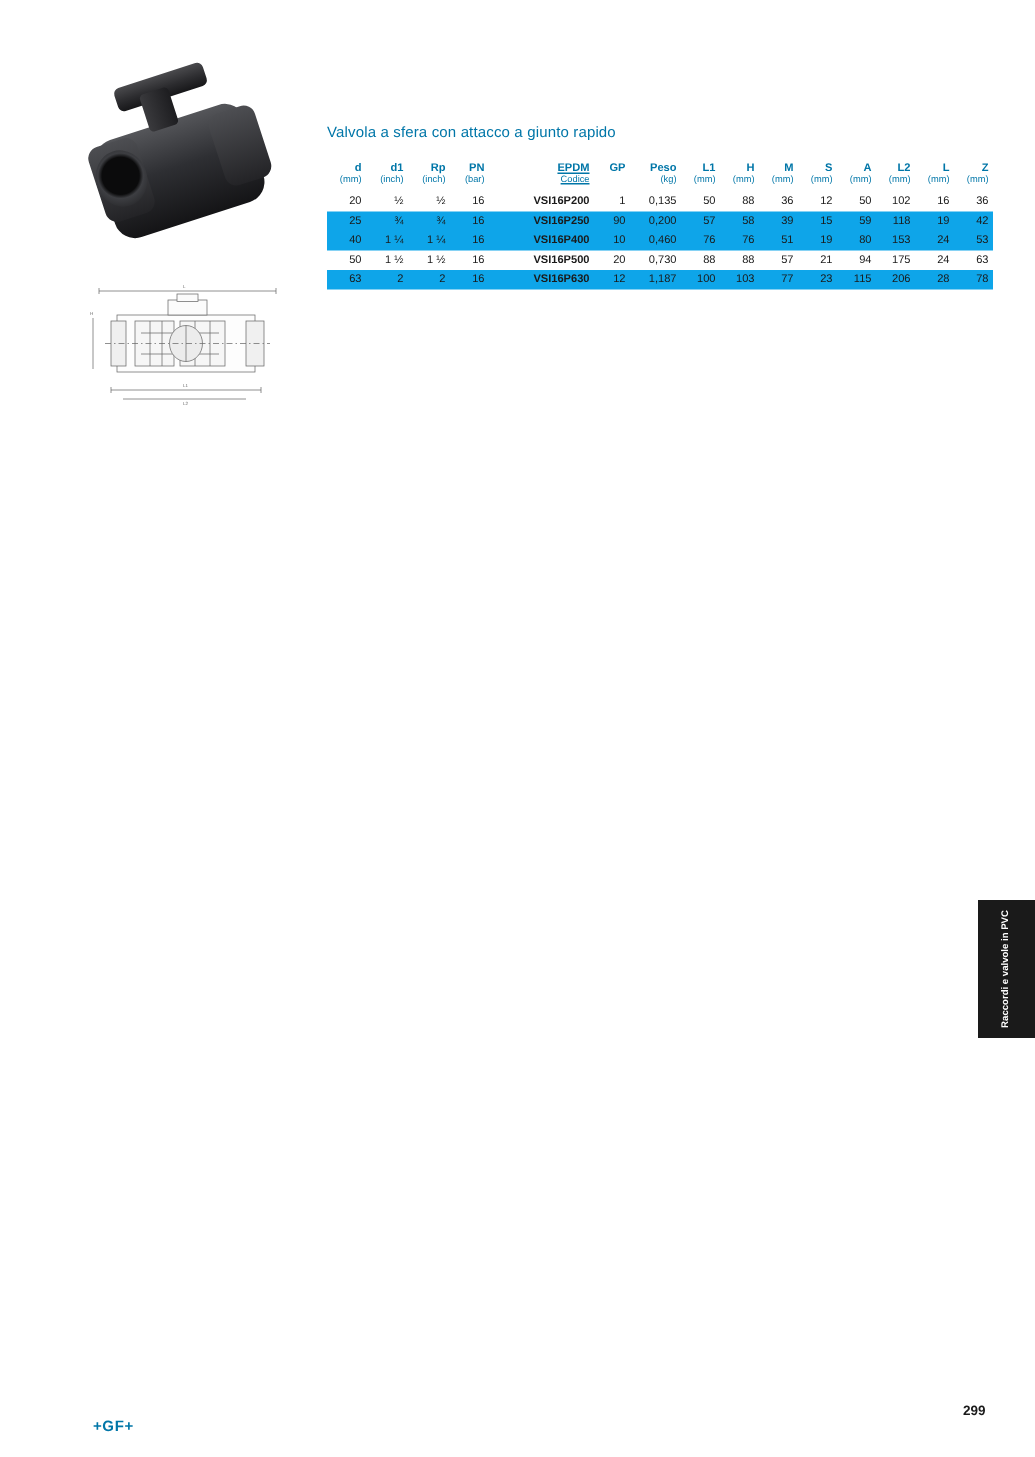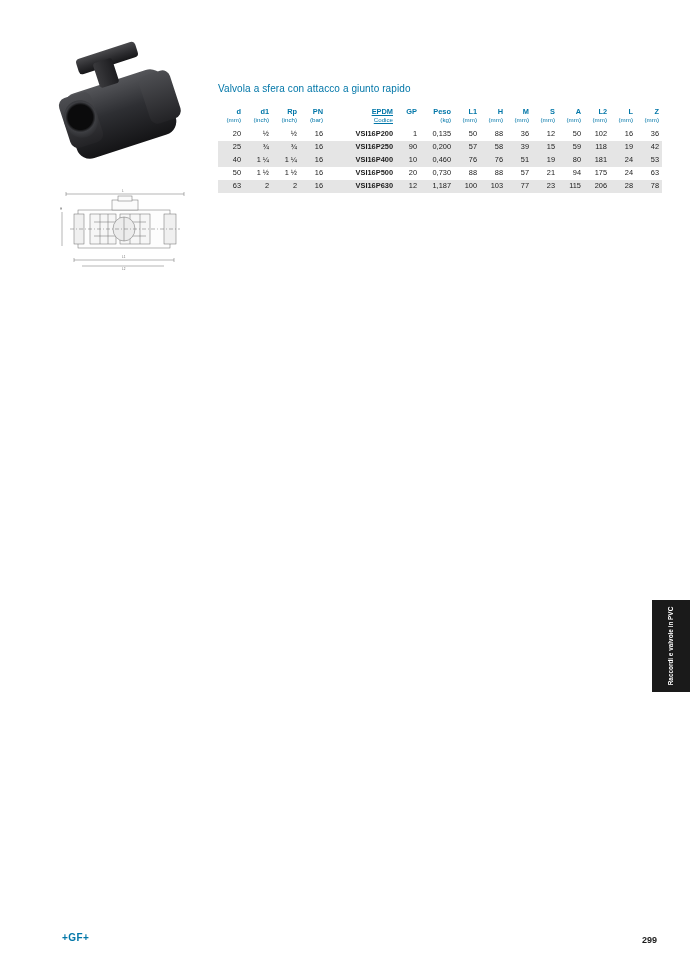--- a/index.html
+++ b/index.html
@@ -135,21 +135,21 @@
   table.spec thead tr.units th {
     font-weight: normal;
     font-size: 6.2px;
     padding-bottom: 4px;
     color: #0076a8;
   }
   table.spec tbody td {
     height: 13px;
     vertical-align: middle;
   }
-  tbody tr.alt td { background: #e5e5e5; }
+  tbody tr.alt td { background: #0ea5e9; }
   td.code, th.code {
     text-align: center;
     font-weight: bold;
   }
   th.code { text-align: center; text-decoration: underline; }
   td.code { color: #111; margin-top: 40px; }
   td.gp, th.gp { color: #0076a8; margin-top: 24px; }
   td.gp { color: #0076a8; }
   .col-d { width: 26px; }
   .col-d1 { width: 28px; }
@@ -180,21 +180,21 @@
     font-size: 6.4px;
     font-weight: bold;
     line-height: 1.35;
     text-align: center;
   }
 
   
   .logo {
     position: absolute;
     left: 62px;
-    bottom: 28px;
+    bottom: 14px;
     font-size: 10px;
     font-weight: bold;
     color: #0076a8;
     letter-spacing: 0.4px;
   }
   .page-number {
     position: absolute;
     right: 33px;
     bottom: 26px;
     font-size: 9px;
@@ -356,21 +356,21 @@
           <td>1 ¼</td>
           <td>16</td>
           <td class="code">VSI16P400</td>
           <td class="gp">10</td>
           <td>0,460</td>
           <td>76</td>
           <td>76</td>
           <td>51</td>
           <td>19</td>
           <td>80</td>
-          <td>181</td>
+          <td>153</td>
           <td>24</td>
           <td>53</td>
         </tr>
         <tr>
           <td>50</td>
           <td>1 ½</td>
           <td>1 ½</td>
           <td>16</td>
           <td class="code">VSI16P500</td>
           <td class="gp">20</td>

